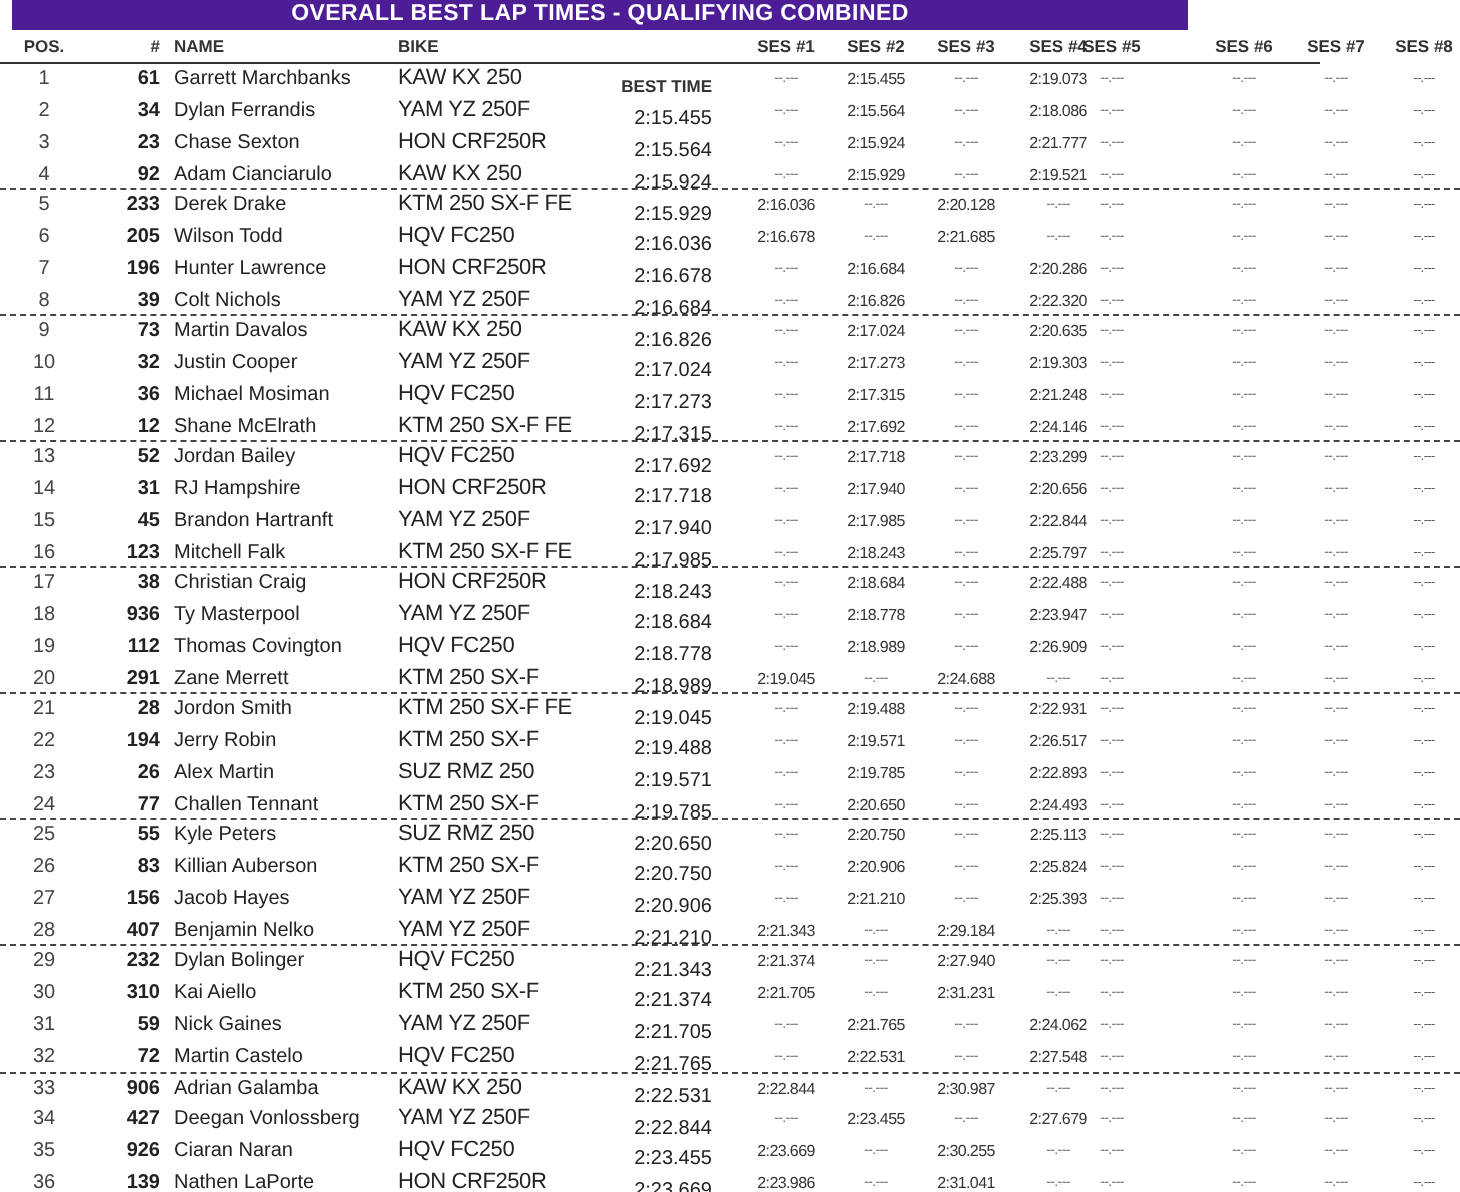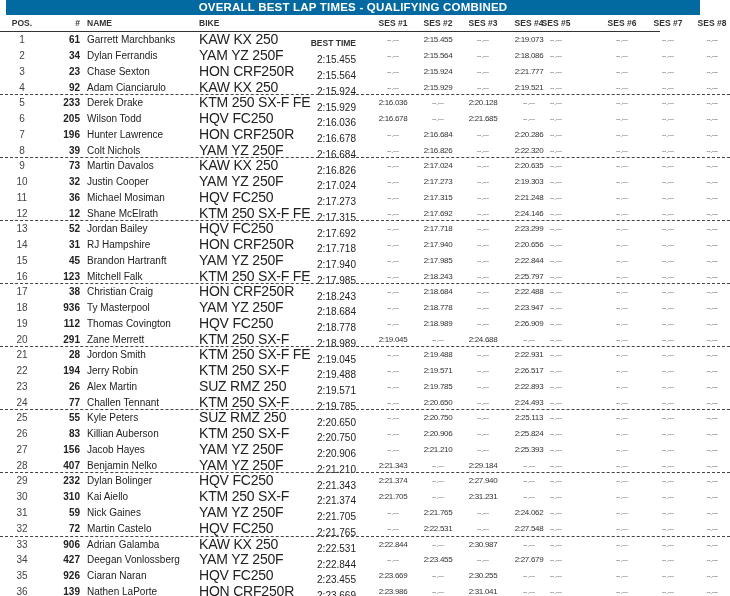--- a/index.html
+++ b/index.html
@@ -1,26 +1,26 @@
 <!DOCTYPE html>
 <html><head>
 <meta charset="utf-8">
 <style>
   html, body { margin: 0; padding: 0; background: #ffffff; }
   body { width: 730px; height: 596px; overflow: hidden; position: relative; font-family: "Liberation Sans", sans-serif; color: #222; }
-  .title-bar { position: absolute; left: 6px; top: 0; width: 694px; height: 15px; background: #0369a1; color: #fff; font-weight: bold; font-size: 11.5px; line-height: 15px; text-align: center; letter-spacing: 0.2px; }
+  .title-bar { position: absolute; left: 6px; top: 0; width: 588px; height: 15px; background: #4c1d95; color: #fff; font-weight: bold; font-size: 11.5px; line-height: 15px; text-align: center; letter-spacing: 0.2px; }
   .head-row { position: absolute; left: 0; top: 16px; width: 660px; height: 15px; border-bottom: 1px solid #333; font-weight: bold; font-size: 8.5px; color: #333; }
   .head-row span, .row span { position: absolute; white-space: nowrap; }
   .rows { position: absolute; left: 0; top: 32px; width: 730px; }
   .row { position: relative; height: 15.9px; font-size: 10px; line-height: 15.9px; }
   .row.sep { border-bottom: 1.5px dashed #444; height: 14.4px; }
   .c-pos { left: 8px; width: 28px; text-align: center; color: #444; }
   .c-num { left: 40px; width: 40px; text-align: right; font-weight: bold; color: #222; }
   .c-name { left: 87px; font-size: 10px; }
-  .c-bike { left: 199px; font-size: 14px; letter-spacing: -0.2px; }
+  .c-bike { left: 199px; font-size: 11px; letter-spacing: -0.2px; }
   .c-best { left: 298px; width: 58px; text-align: right; font-size: 10px; margin-top: 20px; }
   .c-ses { width: 56px; text-align: center; font-size: 8px; letter-spacing: -0.3px; color: #333; }
   .c-ses.empty { color: #666; font-size: 7px; }
   .c-ses.s8 { color: #555; font-size: 6.5px; }
   .head-row .c-pos, .head-row .c-num, .head-row .c-name, .head-row .c-bike, .head-row .c-best, .head-row .c-ses { font-size: 8.5px; font-weight: bold; color: #333; line-height: 15px; letter-spacing: 0; }
   .s1 { left: 365px; } .s2 { left: 410px; } .s3 { left: 455px; } .s4 { left: 501px; }
   .s5 { left: 528px; } .s6 { left: 594px; } .s7 { left: 640px; } .s8 { left: 684px; }
 </style>
 </head>
 <body>

